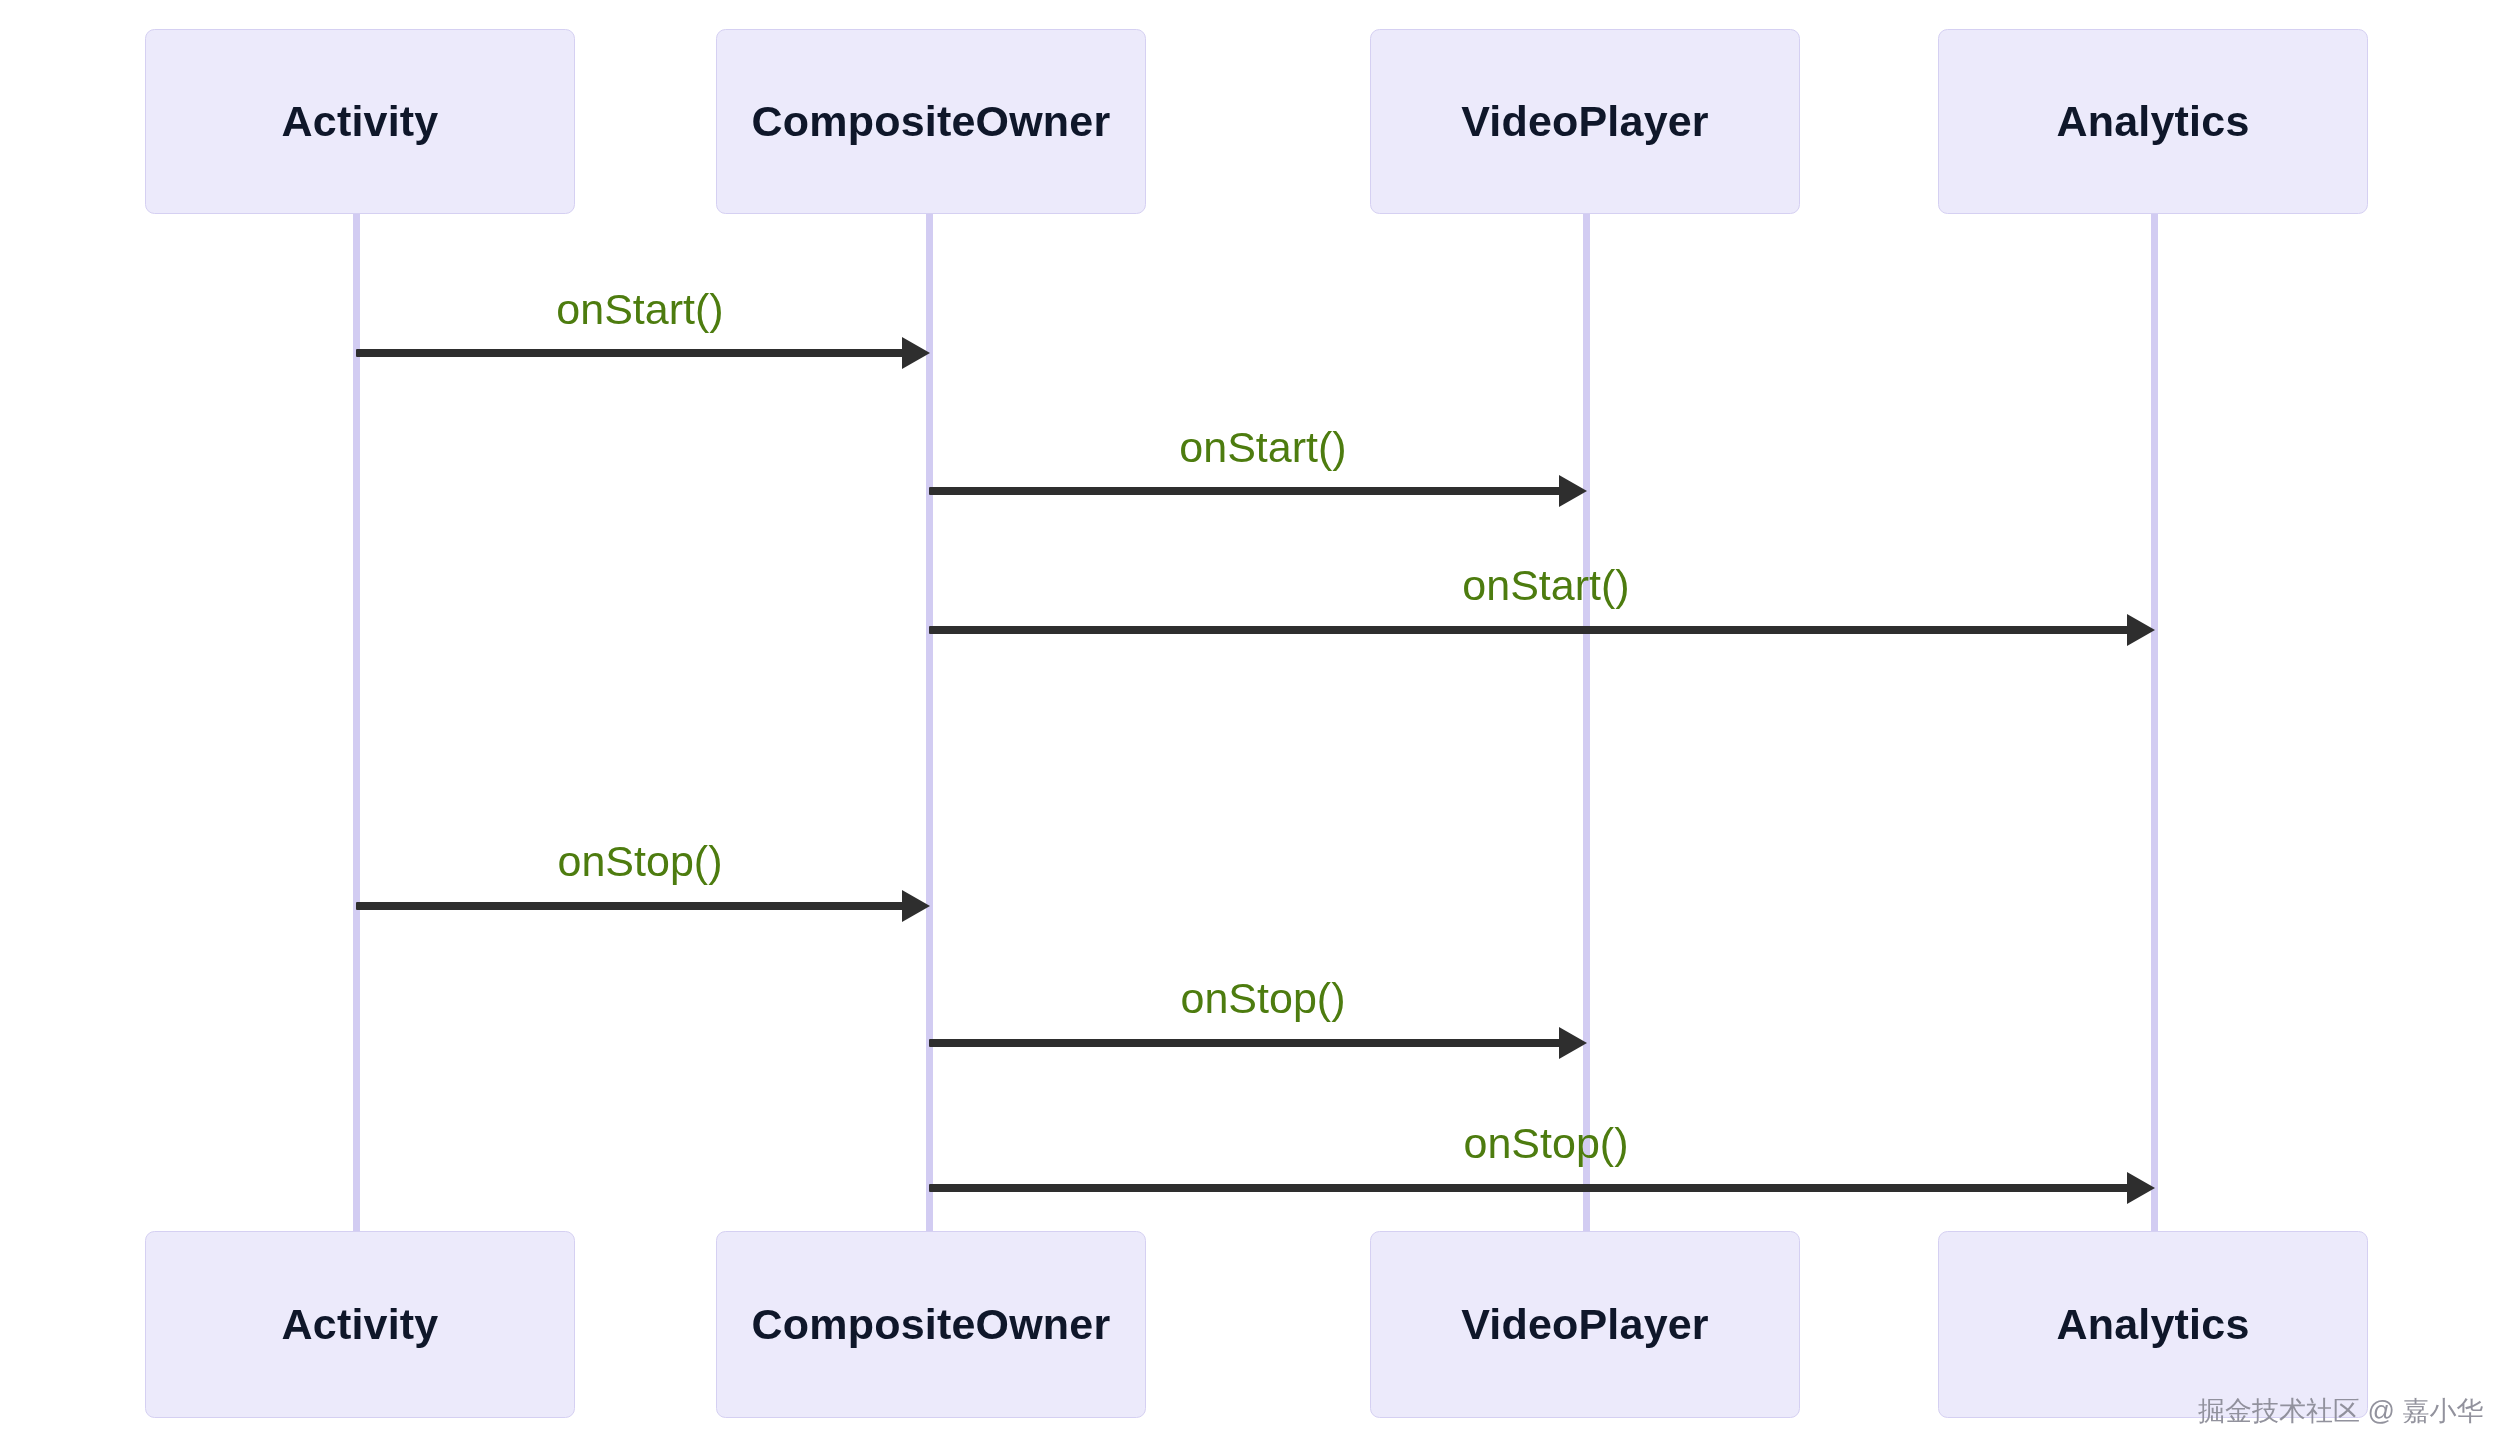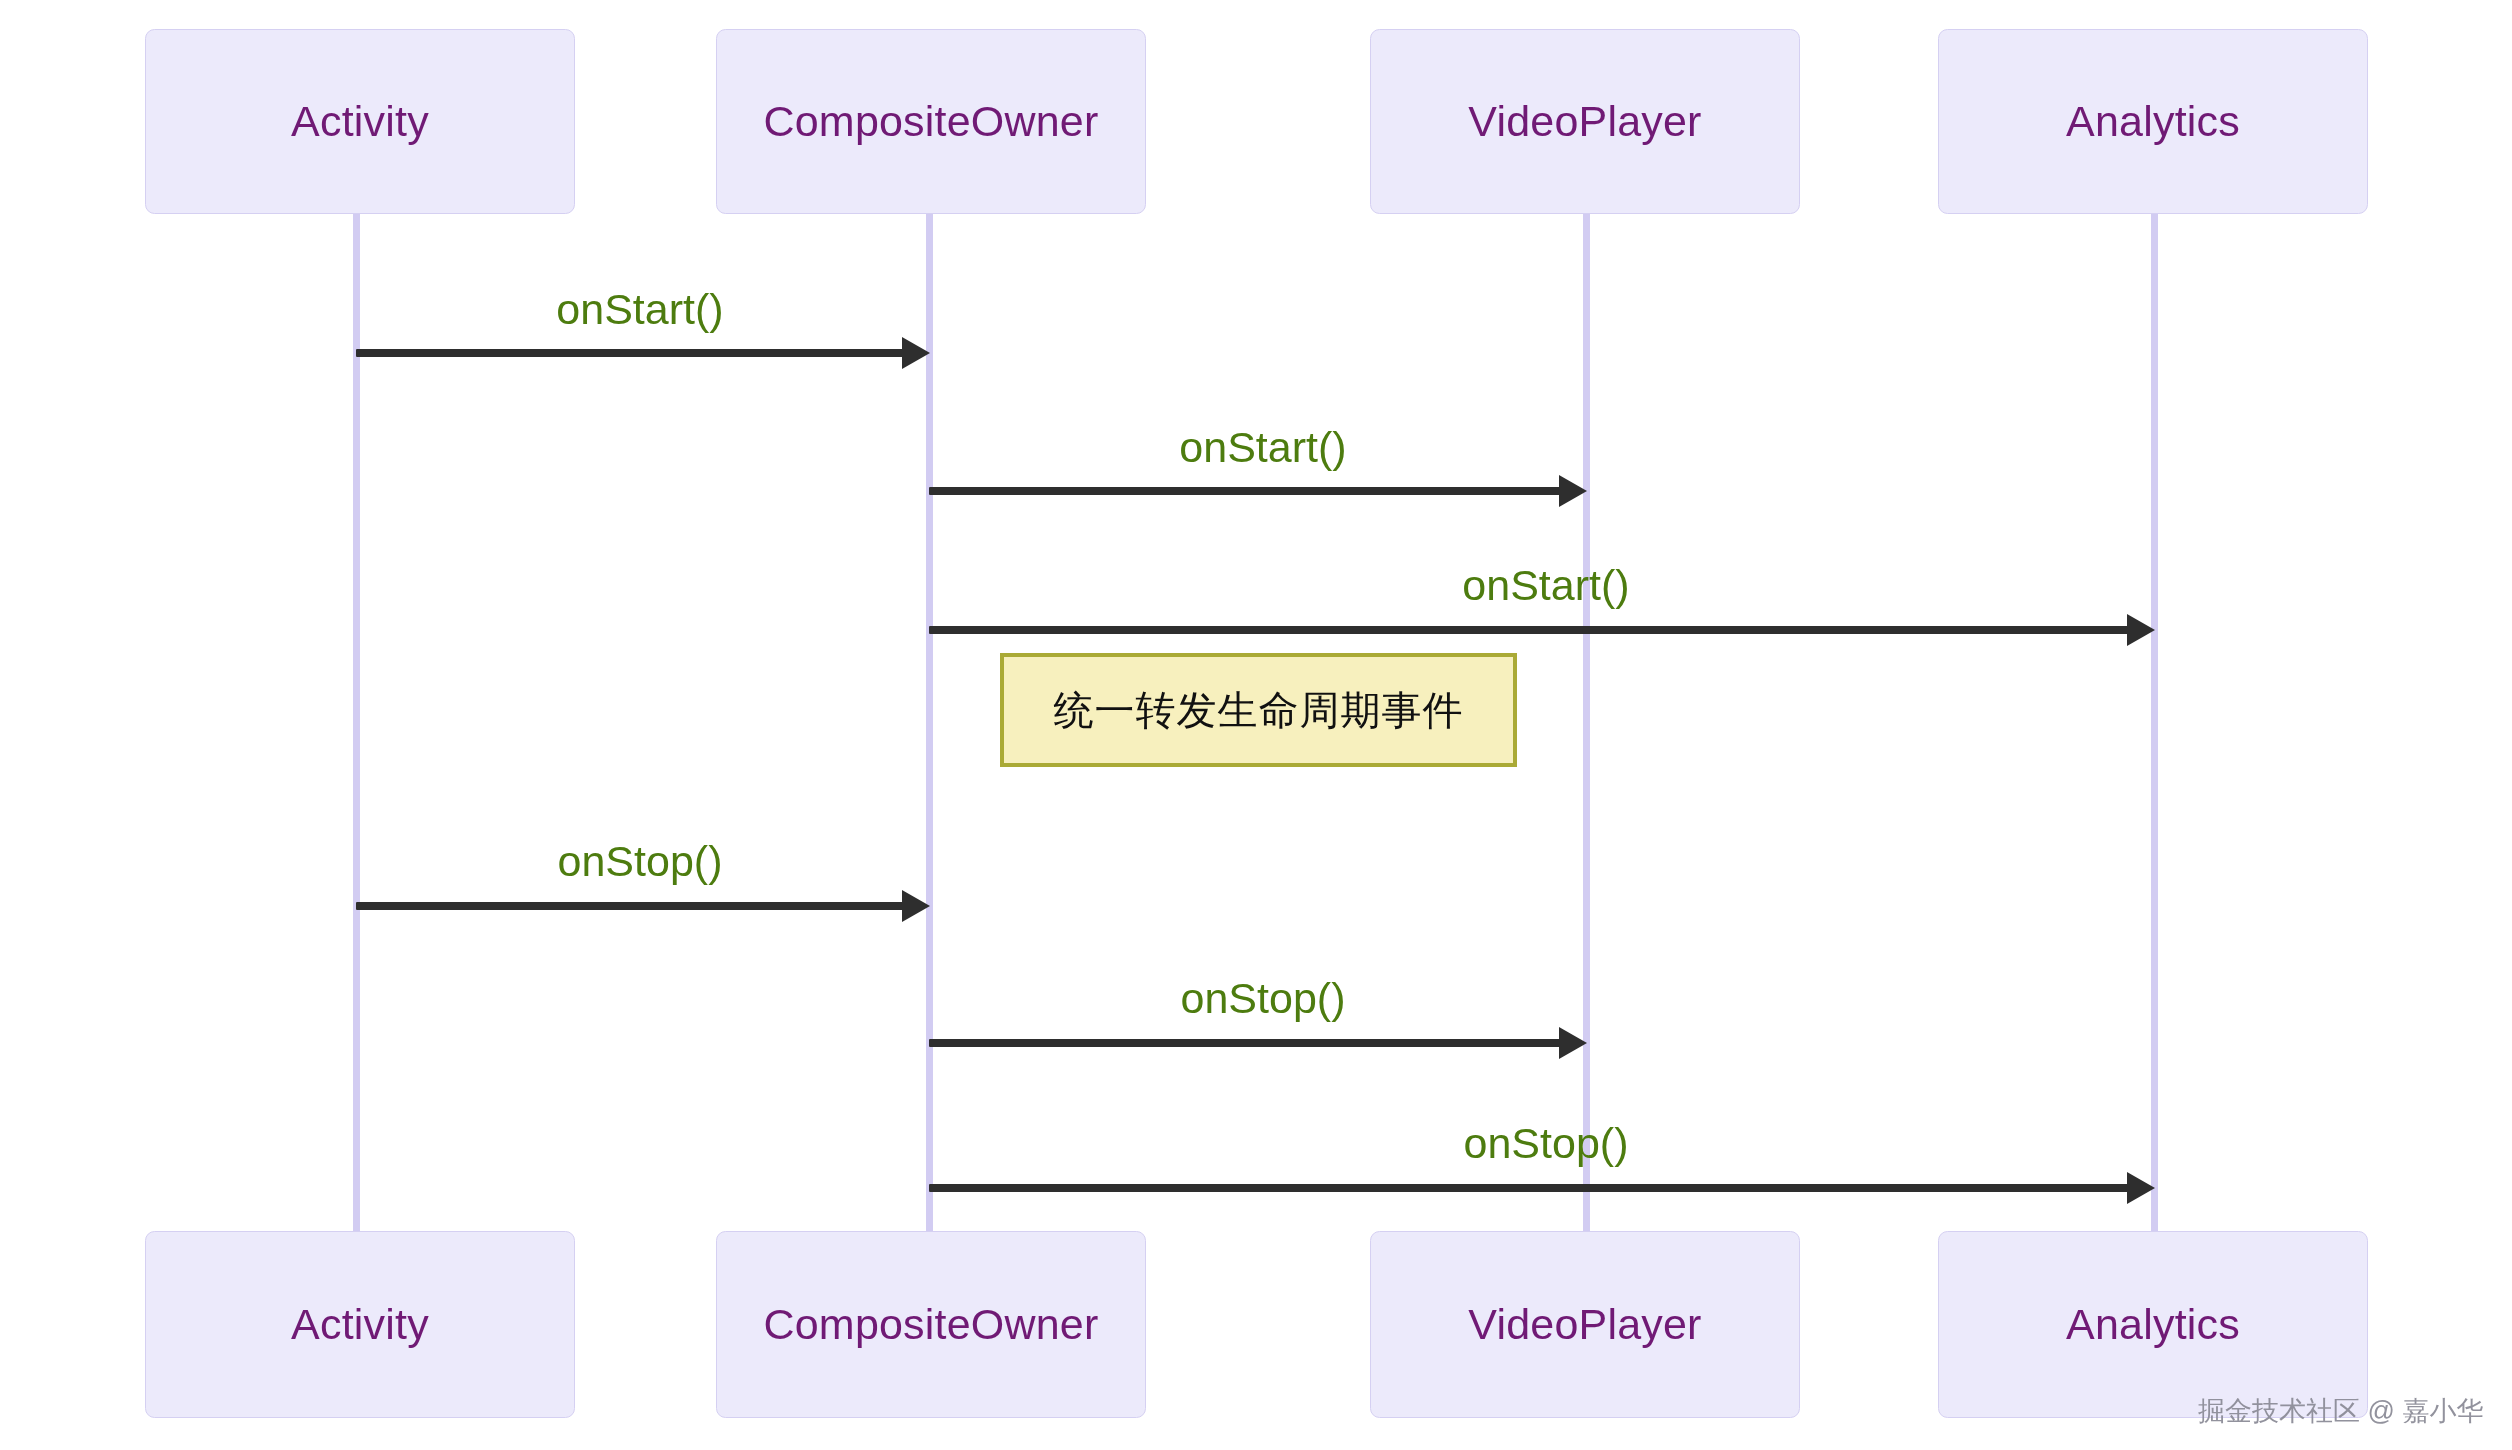--- a/index.html
+++ b/index.html
@@ -24,22 +24,22 @@
     background: #ECEAFB;
     border: 1.9px solid #D5D0F2;
     border-radius: 9.5px;
     display: flex;
     align-items: center;
     justify-content: center;
     z-index: 4;
   }
   .participant-label {
     font-size: 43px;
-    color: #701a75;
-    font-weight: 400;
+    color: #0f172a;
+    font-weight: 700;
     letter-spacing: 0.2px;
     white-space: nowrap;
   }
   
   .lifeline {
     position: absolute;
     width: 6.7px;
     background: #D2CCF2;
     z-index: 1;
   }
@@ -153,23 +153,20 @@
     <div class="head" style="left: 630px;"></div>
   </div>
   <div class="message-label" id="lbl-m5" style="left: 1263px; top: 974px;">onStop()</div>
 
   <div class="message" id="msg-m6" style="left: 929px; top: 1184px; width: 1225px;">
     <div class="line" style="width: 1204px;"></div>
     <div class="head" style="left: 1198px;"></div>
   </div>
   <div class="message-label" id="lbl-m6" style="left: 1546px; top: 1119px;">onStop()</div>
 
-  <div class="note-box" id="note-box" style="left: 1000px; top: 653px; width: 517px; height: 114px;">
-    <span class="note-text">统一转发生命周期事件</span>
-  </div>
 
   <div class="participant-box" id="bot-box-activity" style="left: 145px; top: 1231px; width: 430px; height: 187px;">
     <span class="participant-label">Activity</span>
   </div>
   <div class="participant-box" id="bot-box-composite" style="left: 716px; top: 1231px; width: 430px; height: 187px;">
     <span class="participant-label">CompositeOwner</span>
   </div>
   <div class="participant-box" id="bot-box-videoplayer" style="left: 1370px; top: 1231px; width: 430px; height: 187px;">
     <span class="participant-label">VideoPlayer</span>
   </div>

